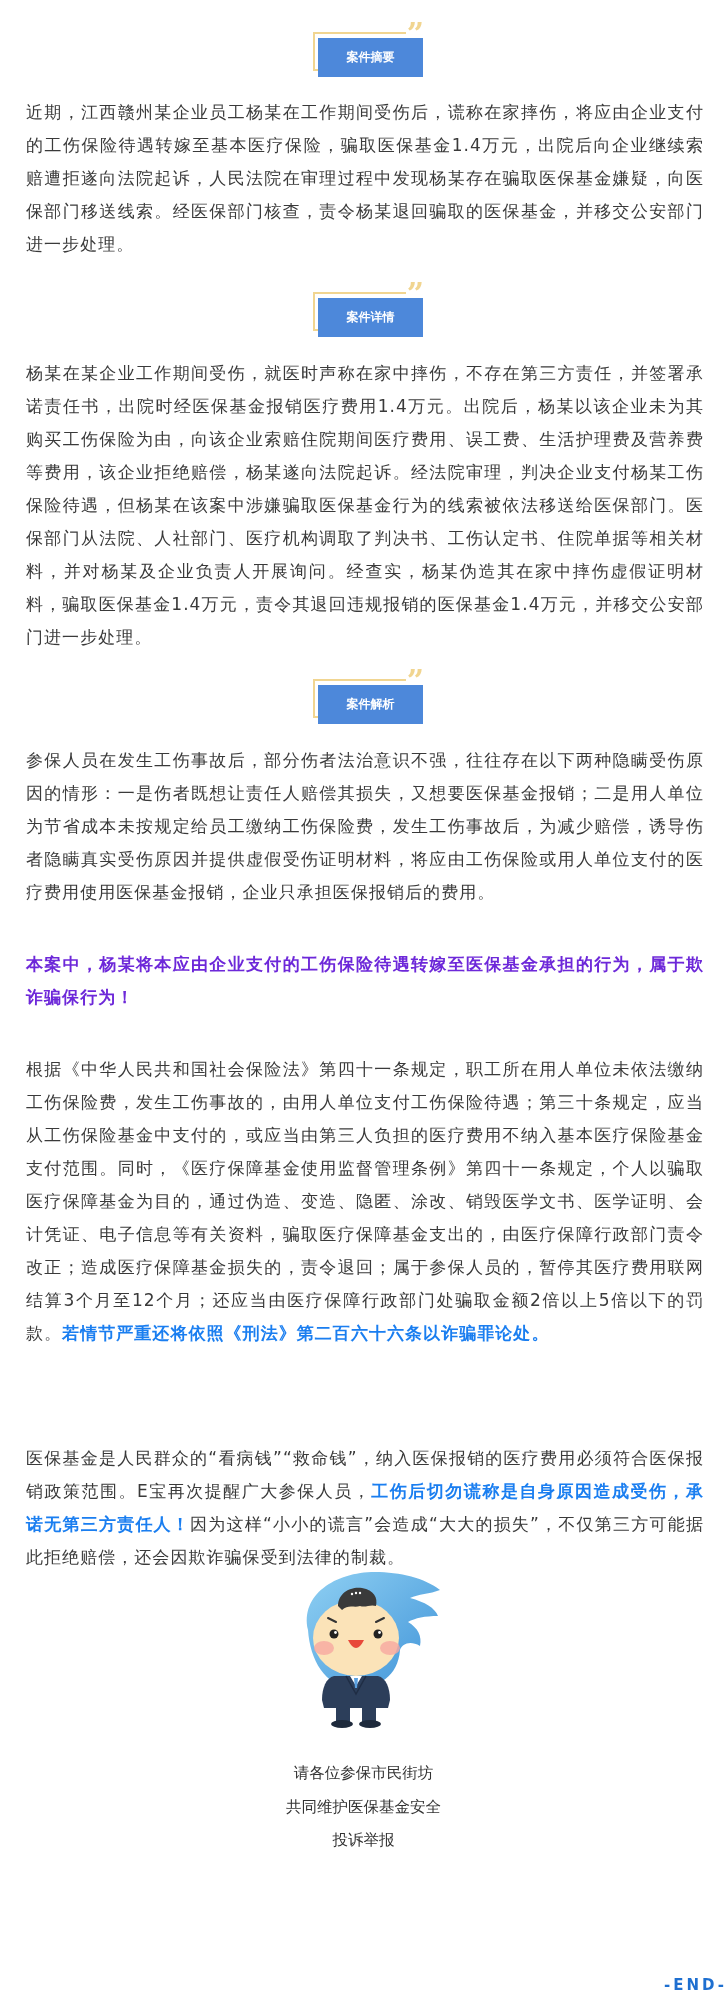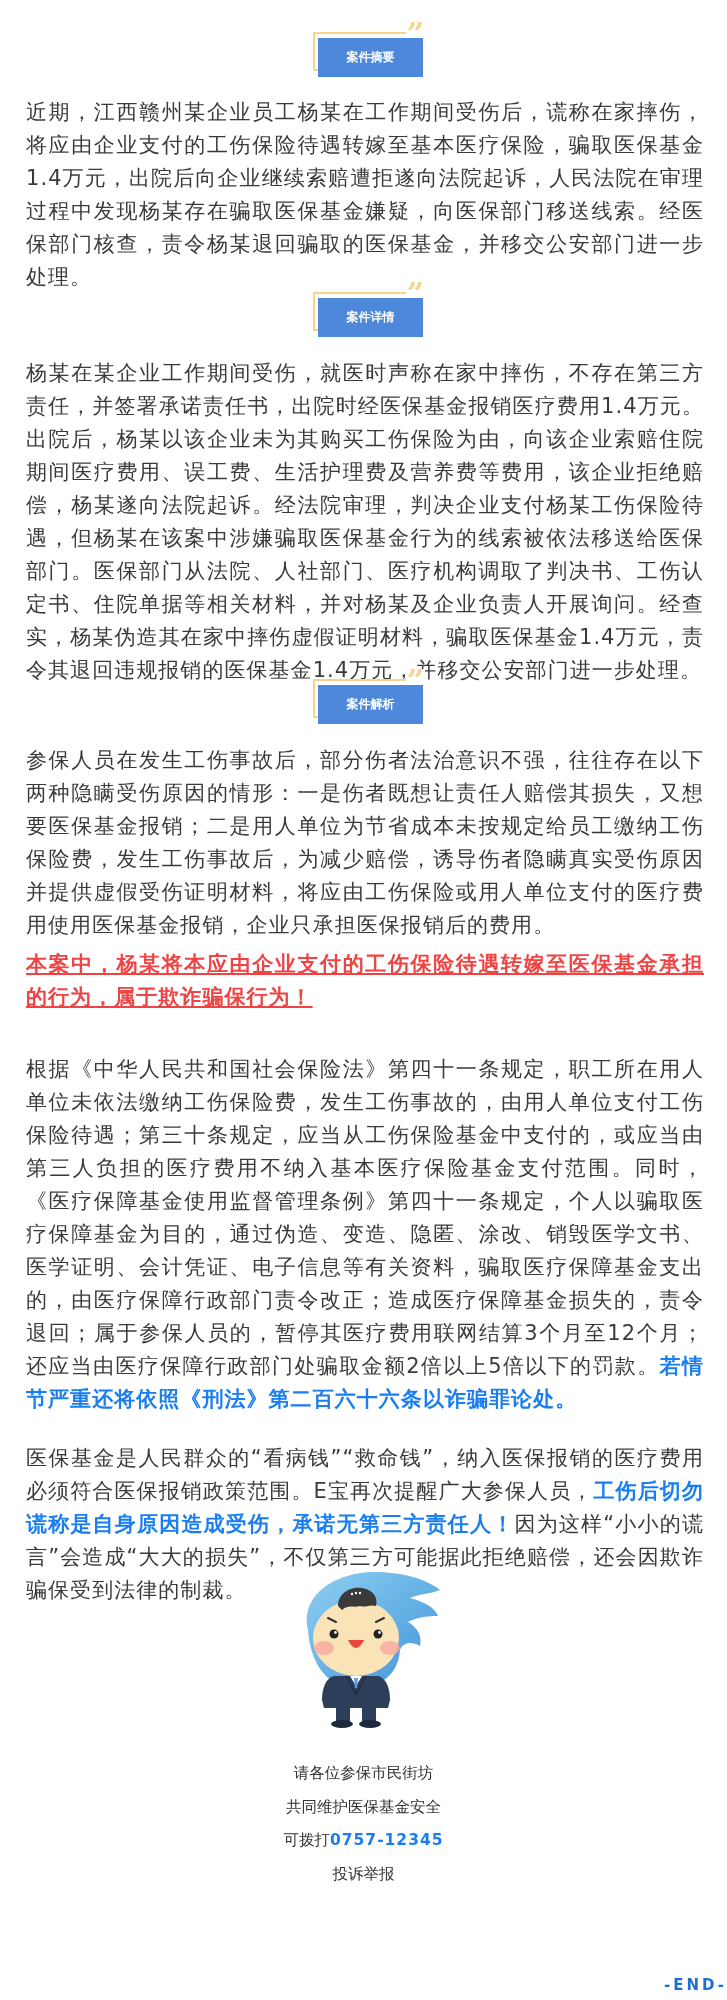--- a/index.html
+++ b/index.html
@@ -51,30 +51,29 @@
       overflow: hidden;
       background: #ffffff;
       padding: 0 1px;
     }
 
     
     .para {
       position: absolute;
       left: 26px;
       width: 678px;
-      font-size: 21px;
+      font-size: 17px;
       line-height: 33px;
       letter-spacing: 1.05px;
       color: #3a3a3a;
       text-align: justify;
     }
     .para.bold-blue {
-      color: #ef4444;
+      color: #6d28d9;
       font-weight: bold;
-      text-decoration: underline;
     }
     .hl {
       color: #1a7ef0;
       font-weight: bold;
     }
 
     
     .mascot {
       position: absolute;
       left: 290px; top: 1560px;
@@ -174,18 +173,17 @@
 
     <rect x="46" y="148" width="14" height="14" fill="#2c3e5a"></rect>
     <rect x="72" y="148" width="14" height="14" fill="#2c3e5a"></rect>
     <ellipse cx="52" cy="164" rx="11" ry="4" fill="#1e2a3c"></ellipse>
     <ellipse cx="80" cy="164" rx="11" ry="4" fill="#1e2a3c"></ellipse>
   </svg>
 
   <div class="footer-lines">
     <span class="line">请各位参保市民街坊</span>
     <span class="line">共同维护医保基金安全</span>
-    <span class="line"><span>可拨打</span><span class="phone">0757-12345</span></span>
     <span class="line">投诉举报</span>
   </div>
 
   <div class="end">-END-</div>
 </div>
 
 </body></html>

